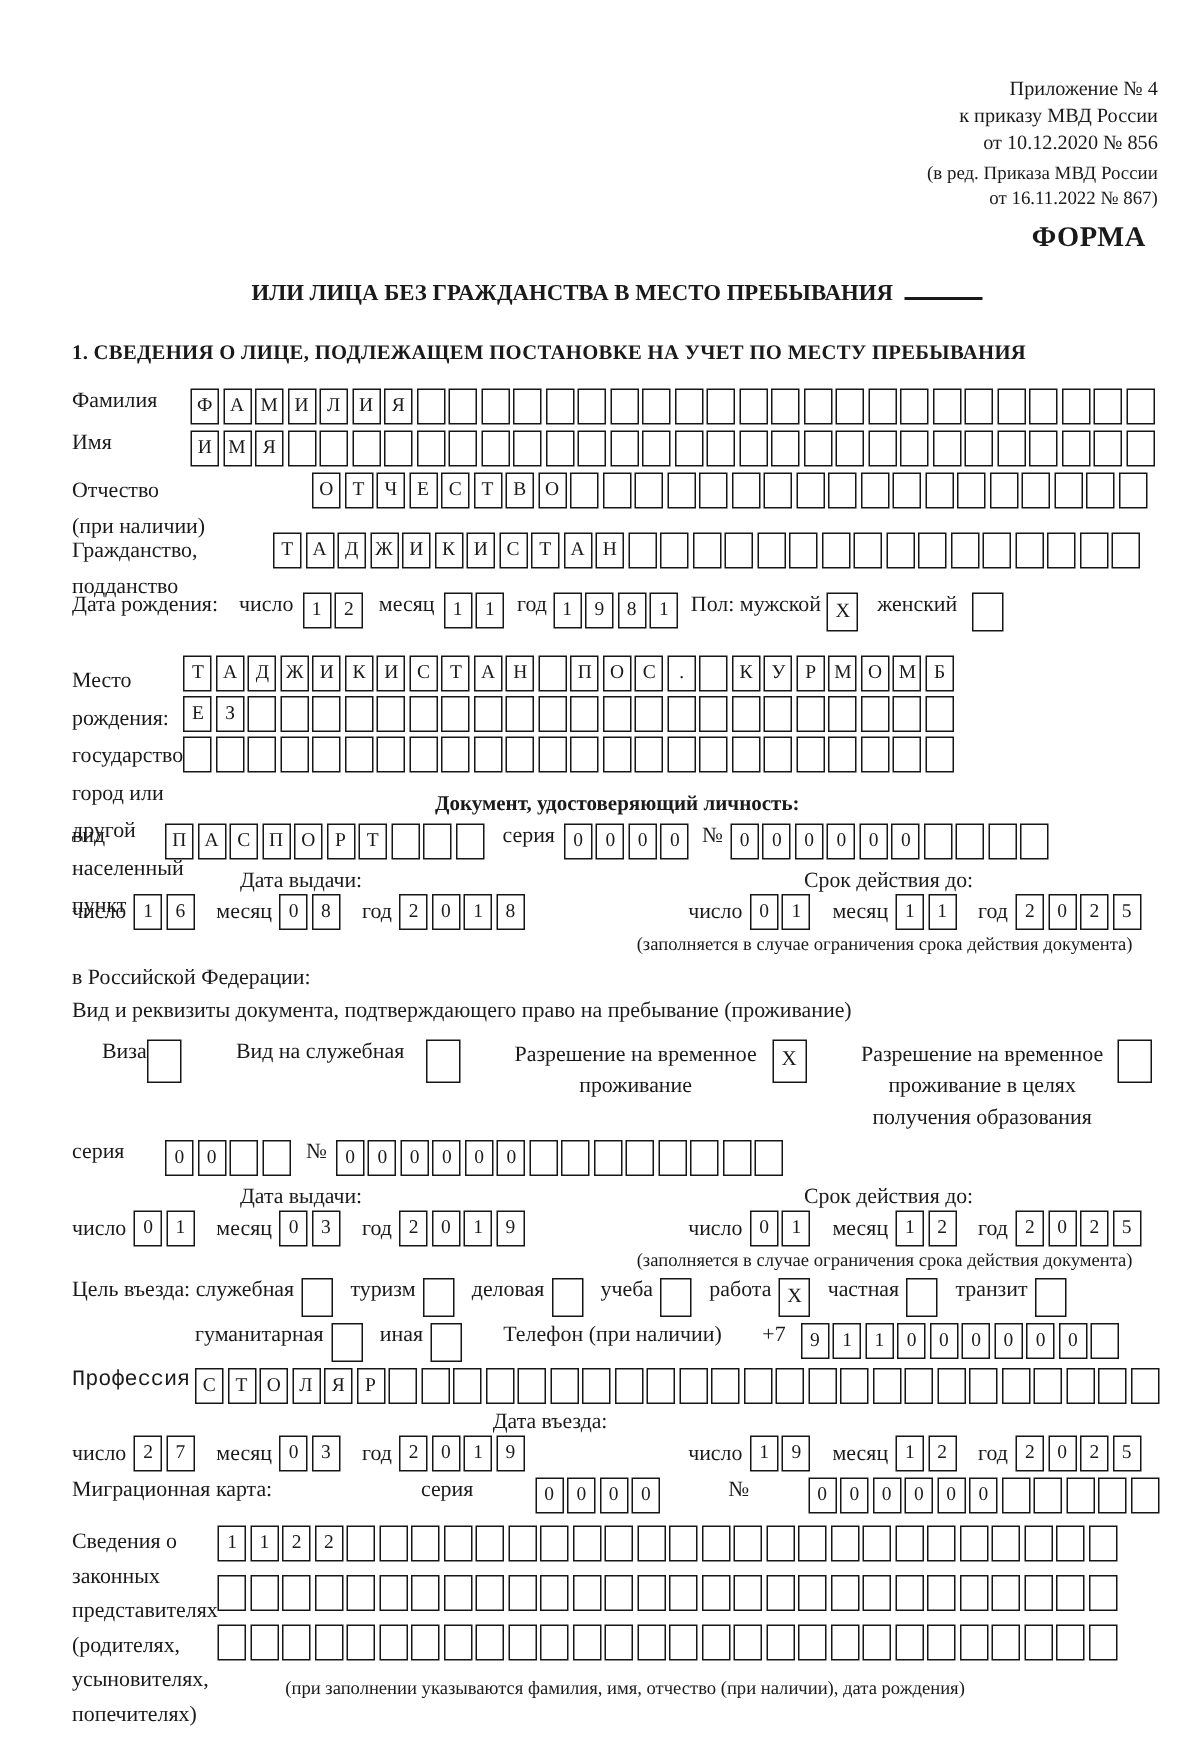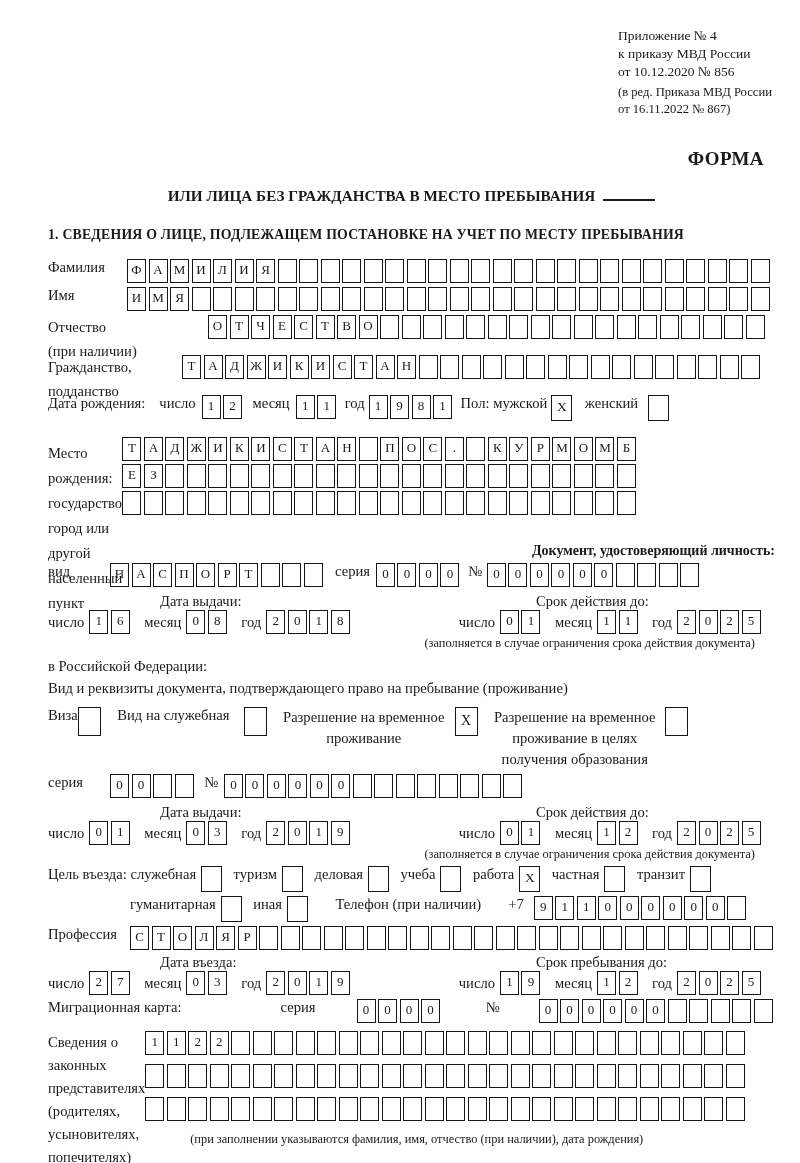--- a/index.html
+++ b/index.html
@@ -4,64 +4,64 @@
 <style>
   html,body{margin:0;padding:0;}
   body{
     width:800px;height:1163px;overflow:hidden;
     background:#ffffff;color:#1a1a1a;
     font-family:"Liberation Serif","DejaVu Serif",serif;
   }
   .page{position:relative;width:800px;height:1163px;box-sizing:border-box;
         padding:36px 25px 0 48px;}
   
-  .hdr{position:absolute;left:618px;top:27px;font-size:13.5px;line-height:1.32;}
+  .hdr{position:absolute;left:618px;top:50px;font-size:13.5px;line-height:1.32;text-align:right;}
   .hdr .amend{margin-top:4px;font-size:12.6px;}
   .forma{position:absolute;top:148px;right:36px;font-weight:bold;font-size:19px;letter-spacing:.4px;}
   
   .title{margin-top:148px;text-align:center;font-weight:bold;font-size:15.2px;line-height:23px;}
   .title-underline{display:inline-block;width:52px;border-bottom:2px solid #1a1a1a;height:14px;margin-left:8px;}
   .sec{margin-top:20px;font-weight:bold;font-size:13.8px;letter-spacing:.2px;}
   .rows{margin-top:16px;}
   
   .row{display:flex;align-items:flex-start;margin-bottom:4px;font-size:14.6px;white-space:nowrap;}
   .lbl{white-space:pre;}
   .w79{display:inline-block;width:79px;}
   .w62{display:inline-block;width:62px;}
-  .w82{display:inline-block;width:82px;}
+  .w82{display:inline-block;width:82px;font-family:Liberation Mono, monospace;}
   
   .boxes{display:inline-flex;}
   .cell{box-sizing:border-box;display:inline-block;width:19px;height:24px;border:1.8px solid #161616;
         margin-right:2.5px;text-align:center;font-size:13px;line-height:20px;}
   .cb .cell{width:21px;height:26px;line-height:22px;font-size:13.5px;}
   .cb-lg .cell{width:23px;height:29px;line-height:25px;font-size:14px;}
   
   .lbl2{width:160px;height:24px;line-height:24px;overflow:visible;}
   .lbl2.cit{width:134px;}
   .row.twoline{margin-bottom:16px;align-items:flex-start;}
   
   .bp{display:flex;align-items:flex-end;margin-bottom:0;margin-top:16px;}
   .lbl4{width:152px;height:78px;line-height:25px;font-size:14.6px;overflow:visible;}
   .bp .boxrow{margin-bottom:3px;}
-  .dochead{margin-top:24px;text-align:right;font-weight:bold;font-size:14px;}
+  .dochead{margin-top:9px;text-align:center;font-weight:bold;font-size:14px;}
   
   .date-hdr{display:flex;font-size:14.5px;margin-top:6px;}
   .date-hdr .l{width:390px;padding-left:112px;box-sizing:border-box;}
   .date-hdr .r{padding-left:98px;}
   .date-row{display:flex;align-items:center;font-size:14.6px;margin-bottom:2px;white-space:nowrap;}
   .date-row .grp{display:flex;align-items:center;}
   .date-row .l{width:390px;}
   .date-row .r{padding-left:52px;}
   .date-row .lbl{margin-right:5px;}
   .date-row .boxes{margin-right:12px;}
   .note{font-size:12.4px;text-align:right;padding-right:20px;margin-bottom:4px;}
   .plain{font-size:14.6px;line-height:22px;}
   
   .permits{display:flex;align-items:flex-start;margin-top:8px;font-size:14.6px;}
-  .permits .item{display:flex;align-items:flex-start;}
+  .permits .item{display:flex;align-items:flex-start;margin-left:20px;}
   .permits .ml{text-align:center;line-height:21px;}
   .gap14{width:14px;}.gap10{width:10px;}
   .purpose .lbl{margin-right:5px;}
   .purpose .cb{margin-right:9px;}
   .indent82{padding-left:82px;}
   
   .mig .lbl-main{width:152px;}
   .mig .ser{margin-left:66px;margin-right:8px;}
   .mig .num{margin-left:10px;margin-right:6px;}
   
@@ -659,23 +659,22 @@
           <span class="cell"></span>
           <span class="cell"></span>
           <span class="cell"></span>
           <span class="cell"></span>
           <span class="cell"></span>
           <span class="cell"></span>
           <span class="cell"></span>
         </span>
     </div>
 
-    <div class="date-hdr" style="margin-top:2px;">
+    <div class="date-hdr" style="margin-top:2px;justify-content:center;">
       <div class="l">Дата въезда:</div>
-      <div class="r">Срок пребывания до:</div>
     </div>
     <div class="date-row" style="margin-bottom:4px;">
       <div class="grp l">
         <span class="lbl">число</span>
         <span class="boxes">
             <span class="cell">2</span>
             <span class="cell">7</span>
           </span>
         <span class="lbl">месяц</span>
         <span class="boxes">

